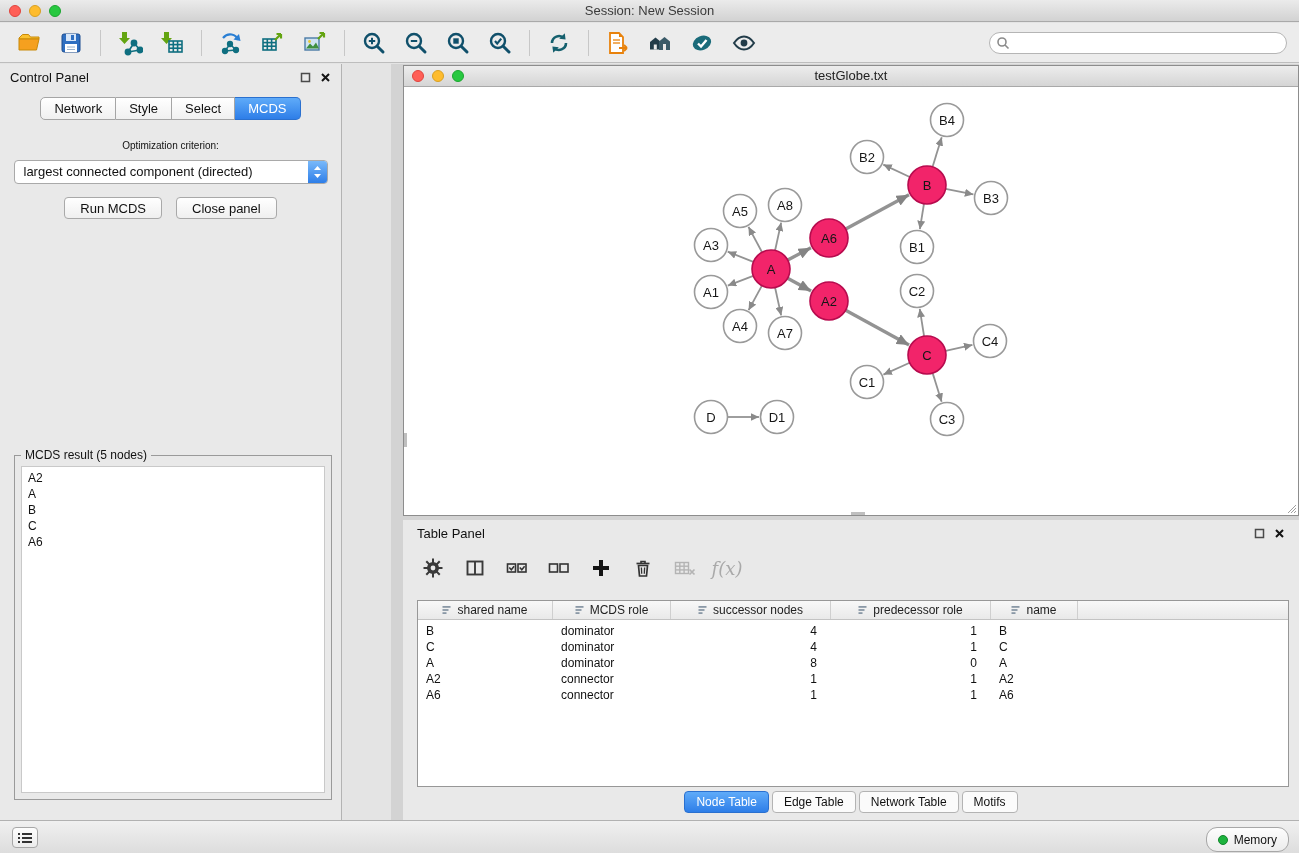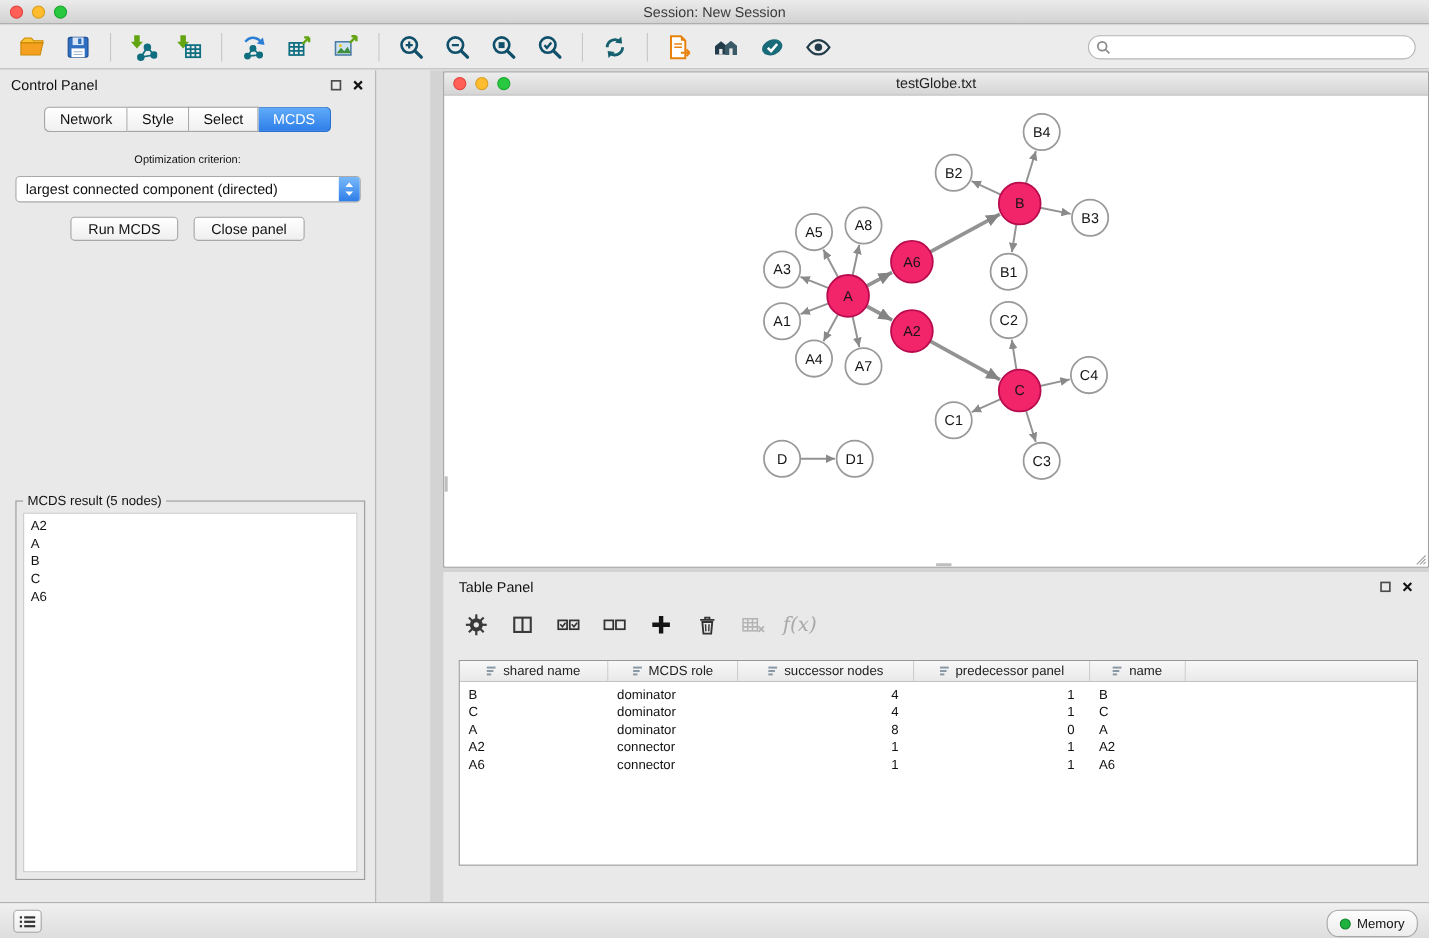--- a/index.html
+++ b/index.html
@@ -566,21 +566,21 @@
             <span>successor nodes</span>
           </div>
           <div class="th" style="width: 160px;">
             <svg width="10" height="10" viewBox="0 0 10 10">
               <g fill="#8a98a6">
                 <rect x="0.5" y="1" width="8" height="1.8"></rect>
                 <rect x="0.5" y="4.1" width="6" height="1.8"></rect>
                 <rect x="0.5" y="7.2" width="4" height="1.8"></rect>
               </g>
             </svg>
-            <span>predecessor panel</span>
+            <span>predecessor role</span>
           </div>
           <div class="th" style="width: 87px;">
             <svg width="10" height="10" viewBox="0 0 10 10">
               <g fill="#8a98a6">
                 <rect x="0.5" y="1" width="8" height="1.8"></rect>
                 <rect x="0.5" y="4.1" width="6" height="1.8"></rect>
                 <rect x="0.5" y="7.2" width="4" height="1.8"></rect>
               </g>
             </svg>
             <span>name</span>
@@ -618,20 +618,26 @@
           </div>
           <div class="tr">
             <div class="td c0" style="width: 135px;">A6</div>
             <div class="td c1" style="width: 118px;">connector</div>
             <div class="td c2" style="width: 160px;">1</div>
             <div class="td c3" style="width: 160px;">1</div>
             <div class="td c4" style="width: 87px;">A6</div>
           </div>
         </div>
     </div>
+    <div class="tp-tabs" id="tp-tabs">
+        <div class="tp-tab selected">Node Table</div>
+        <div class="tp-tab">Edge Table</div>
+        <div class="tp-tab">Network Table</div>
+        <div class="tp-tab">Motifs</div>
+      </div>
   </div>
 </div>
 
 <div class="statusbar">
   <span class="sb-left">
     <svg width="18" height="16" viewBox="0 0 18 16">
       <g fill="#333">
         <rect x="2" y="3" width="2" height="2"></rect>
           <rect x="6" y="3" width="10" height="2"></rect>
         <rect x="2" y="7" width="2" height="2"></rect>

